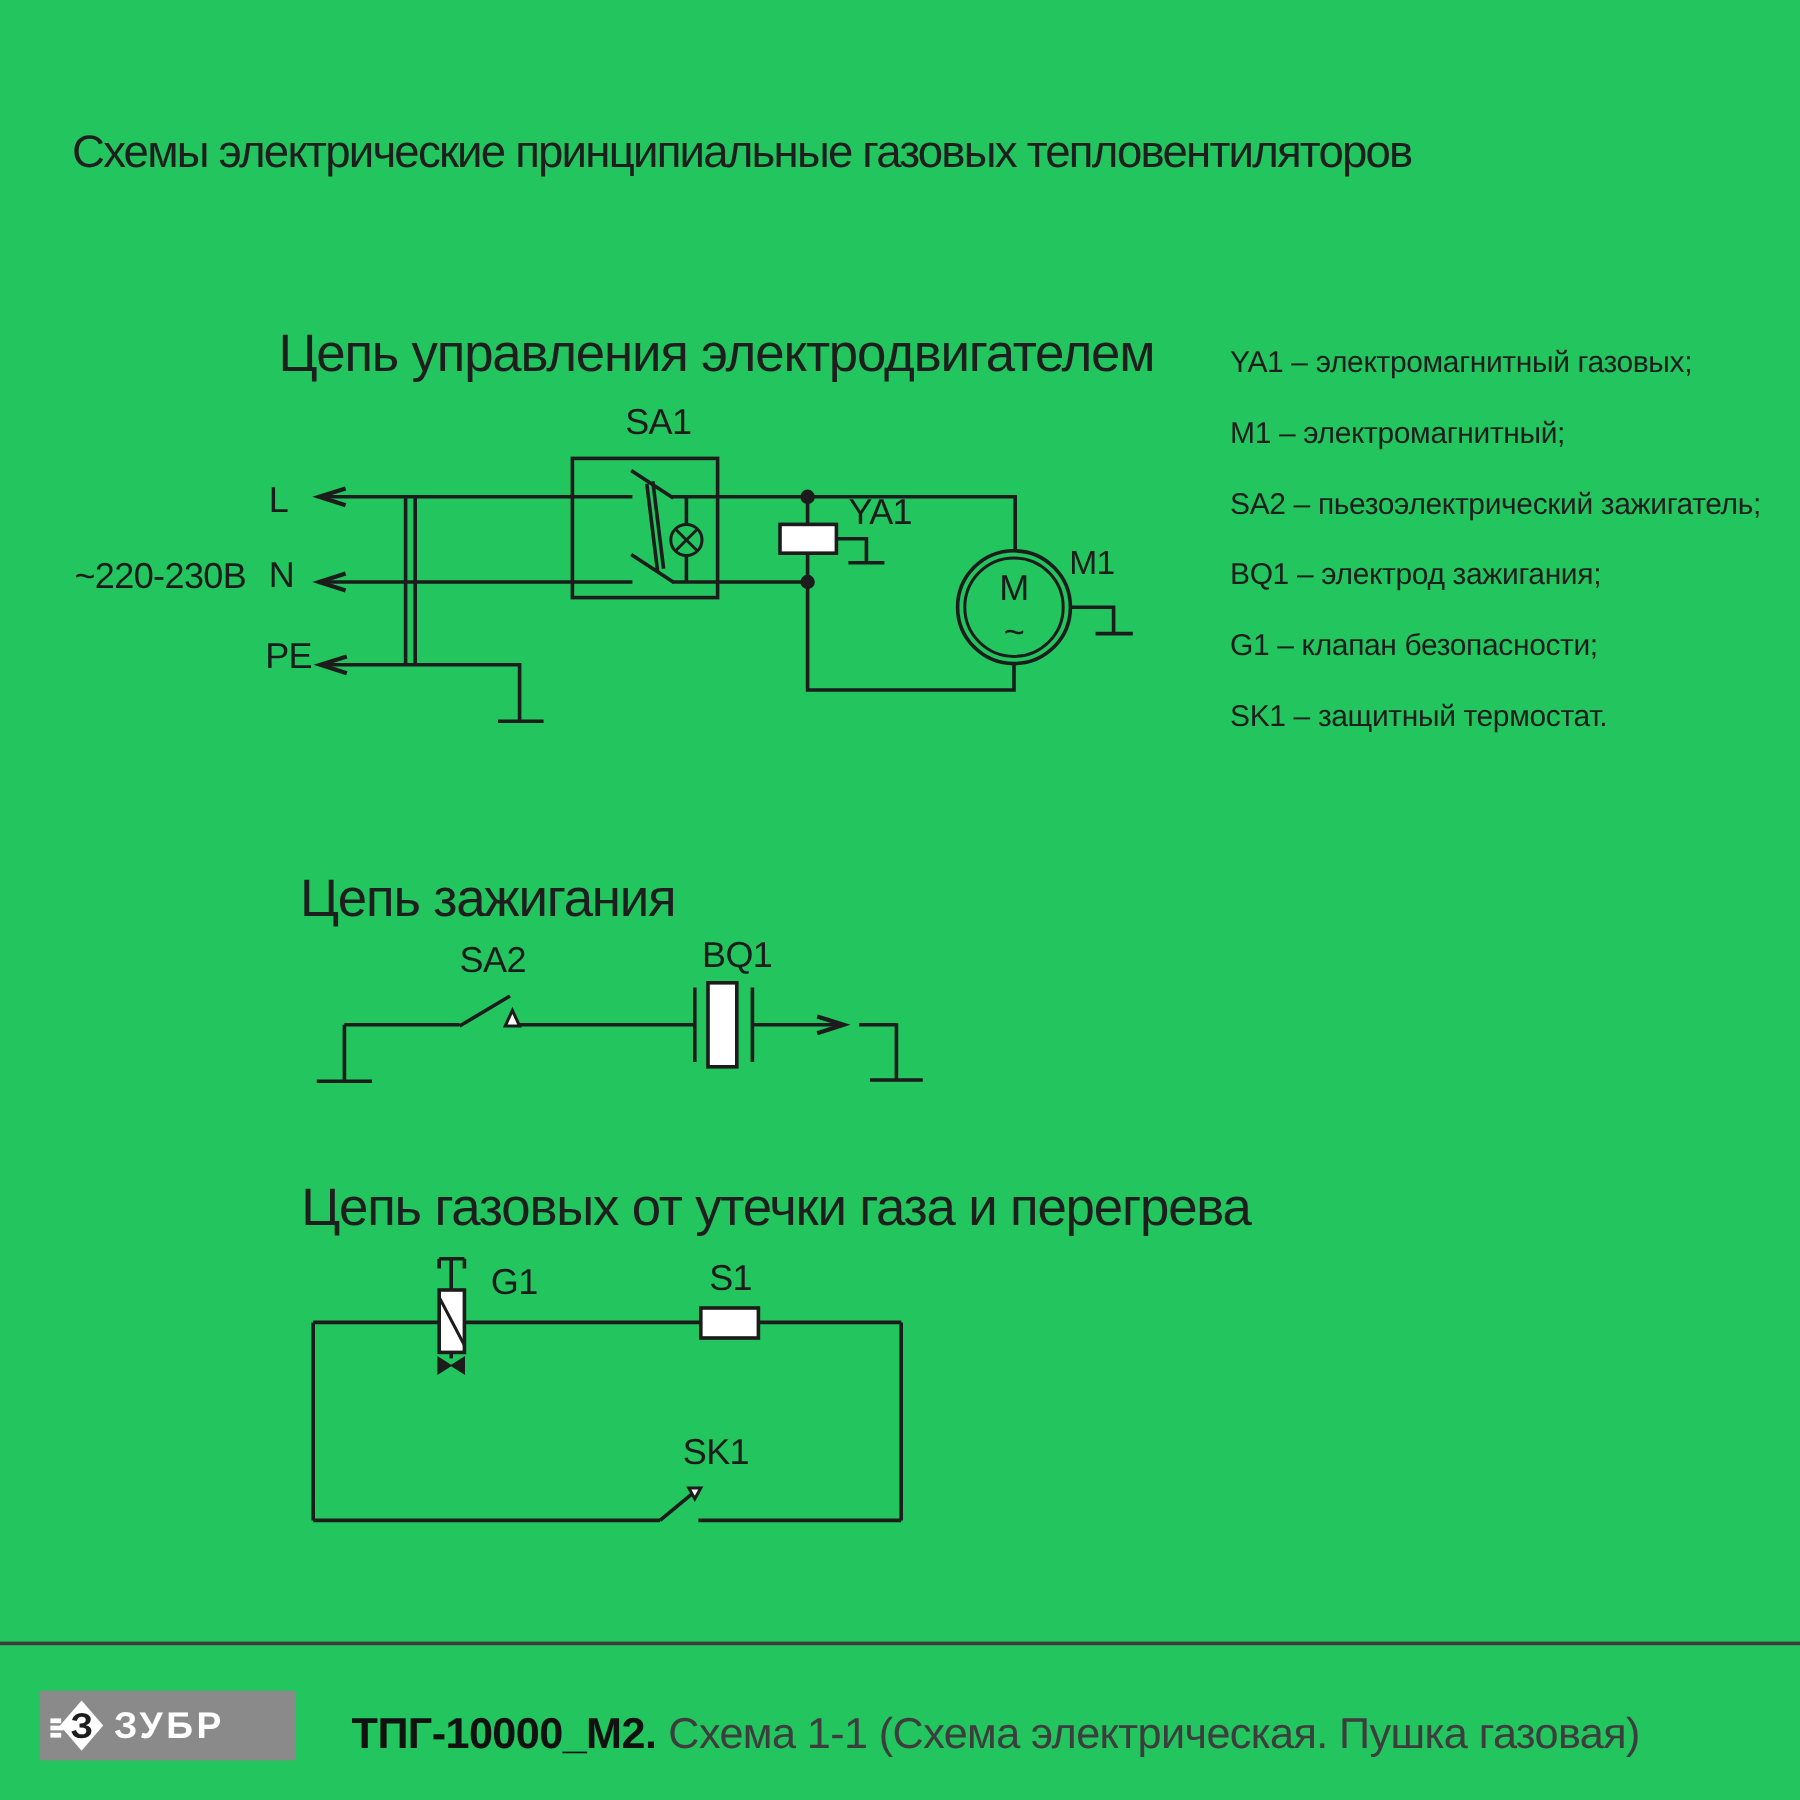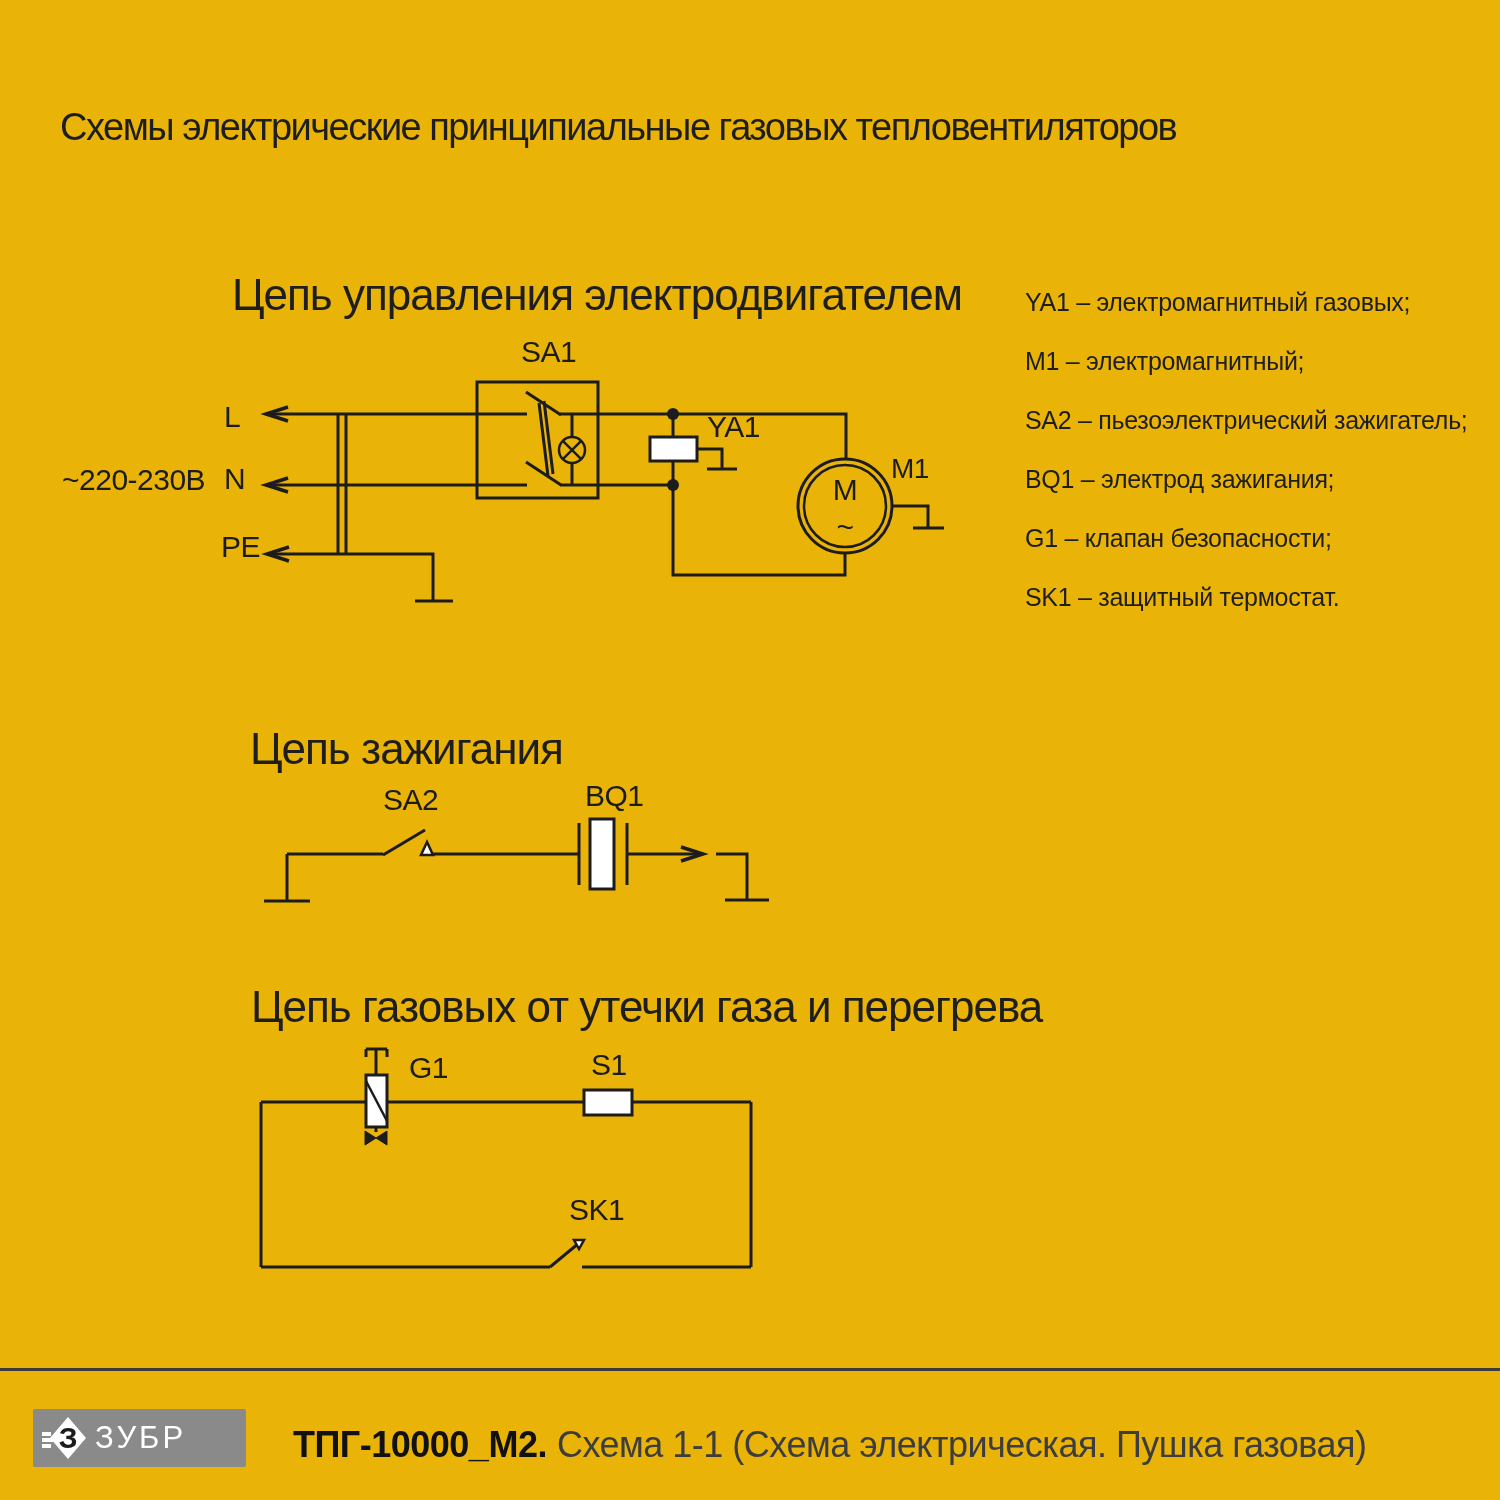--- a/index.html
+++ b/index.html
@@ -1,16 +1,16 @@
 <!DOCTYPE html>
 <html><head>
 <meta charset="utf-8">
 <style>
   html,body{margin:0;padding:0;background:#fff;}
-  .page{position:relative;width:1500px;height:1500px;background:#eab308;overflow:hidden;
+  .page{position:relative;width:1500px;height:1500px;background:#22c55e;overflow:hidden;
         font-family:"Liberation Sans",sans-serif;color:#1c1c1c;}
   .main-title{position:absolute;left:60px;top:106px;font-size:38px;letter-spacing:-1.5px;
               color:#1e1e1e;white-space:nowrap;}
   .sec-title{position:absolute;font-size:44px;letter-spacing:-1px;color:#1e1e1e;white-space:nowrap;}
   .t-c1{left:232px;top:270px;}
   .t-c2{left:250px;top:724px;}
   .t-c3{left:251px;top:982px;}
   .csvg{position:absolute;}
   .c1{left:0;top:330px;width:1000px;height:290px;}
   .c2{left:220px;top:770px;width:600px;height:150px;}
@@ -23,21 +23,21 @@
   .dotfill{fill:#1c1c1c;stroke:#1c1c1c;stroke-width:1;}
   .tri{fill:#fff;stroke:#1c1c1c;stroke-width:2.5;}
   .arrow{stroke:#1c1c1c;stroke-width:3.5;fill:none;}
   svg text{font-family:"Liberation Sans",sans-serif;font-size:30px;fill:#1c1c1c;letter-spacing:-0.5px;}
   svg text.small{font-size:28px;}
   .legend{position:absolute;left:1025px;top:288px;width:460px;}
   .legend-row{height:59px;font-size:25px;letter-spacing:-0.3px;color:#1e1e1e;white-space:nowrap;}
   .rule{position:absolute;left:0;top:1368px;width:1500px;height:3px;background:#3c3c3c;}
   .logo{position:absolute;left:33px;top:1409px;width:213px;height:58px;background:#8a8a8a;
         display:flex;align-items:center;gap:8px;padding-left:8px;box-sizing:border-box;border-radius:2px;}
-  .brand-text{color:#fff;font-weight:normal;font-size:31px;letter-spacing:3px;}
+  .brand-text{color:#fff;font-weight:bold;font-size:31px;letter-spacing:3px;}
   .footer-text{position:absolute;left:293px;top:1424px;font-size:36px;letter-spacing:-0.5px;
                color:#3d3d3d;white-space:nowrap;}
   .footer-text .model{font-weight:bold;color:#111;margin-right:10px;}
 </style>
 </head>
 <body>
 
 <div class="page">
 
   <div class="main-title">Схемы электрические принципиальные газовых тепловентиляторов</div>

